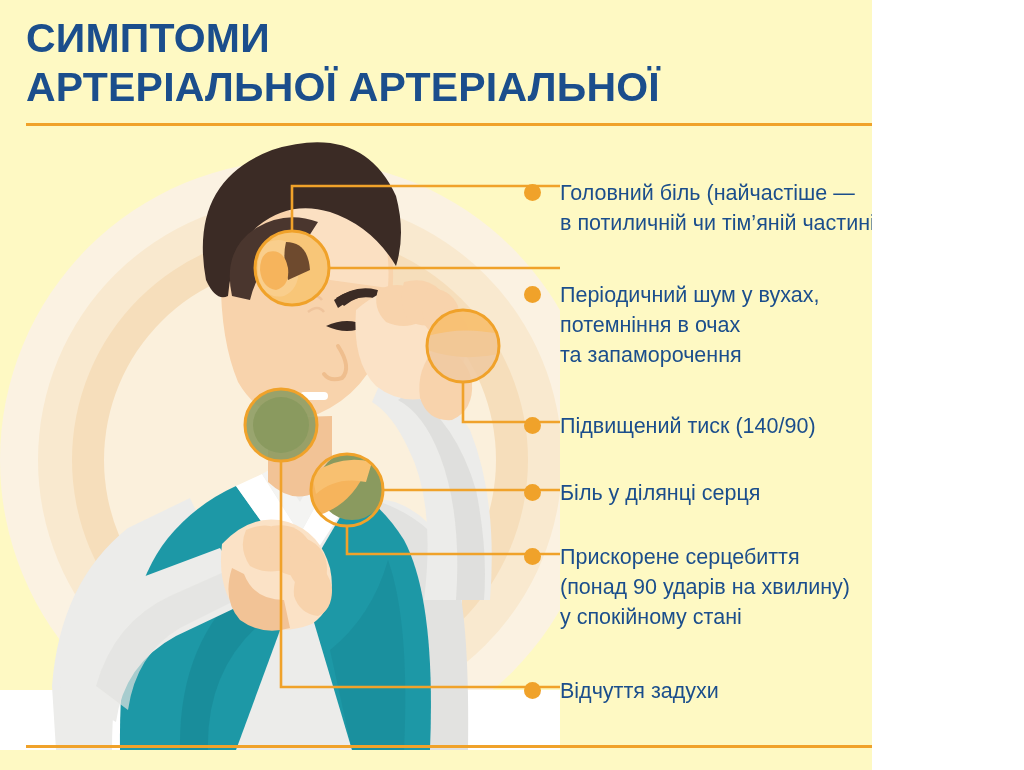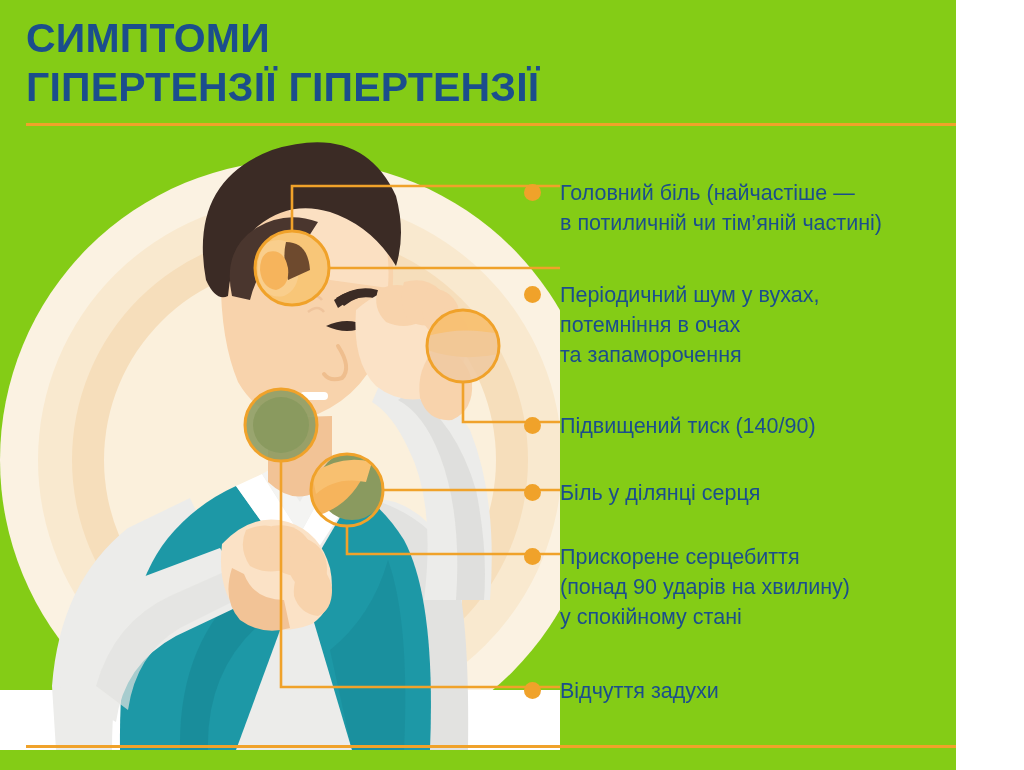--- a/index.html
+++ b/index.html
@@ -6,23 +6,23 @@
   html, body {
     margin: 0;
     padding: 0;
     background: #ffffff;
   }
   body {
     font-family: "Liberation Sans", "DejaVu Sans", sans-serif;
   }
   #poster {
     position: relative;
-    width: 956px;
+    width: 872px;
     height: 770px;
-    background: #84cc16;
+    background: #fef9c3;
     overflow: hidden;
   }
 
   
   #title-block {
     position: absolute;
     left: 26px;
     top: 14px;
     width: 900px;
   }
@@ -85,21 +85,21 @@
     white-space: pre-line;
   }
 </style>
 </head>
 <body>
 
 <div id="poster">
 
   <div id="title-block">
     <div class="title-line">СИМПТОМИ</div>
-    <div class="title-line">ГІПЕРТЕНЗІЇ ГІПЕРТЕНЗІЇ</div>
+    <div class="title-line">АРТЕРІАЛЬНОЇ АРТЕРІАЛЬНОЇ</div>
   </div>
   <div id="title-rule"></div>
 
   <div id="illustration">
     <svg width="560" height="620" viewBox="0 0 560 620" xmlns="http://www.w3.org/2000/svg">
       <defs>
         <clipPath id="clipEarMag">
             <circle cx="292" cy="138" r="37"></circle>
           </clipPath>
         <clipPath id="clipWristMag">

